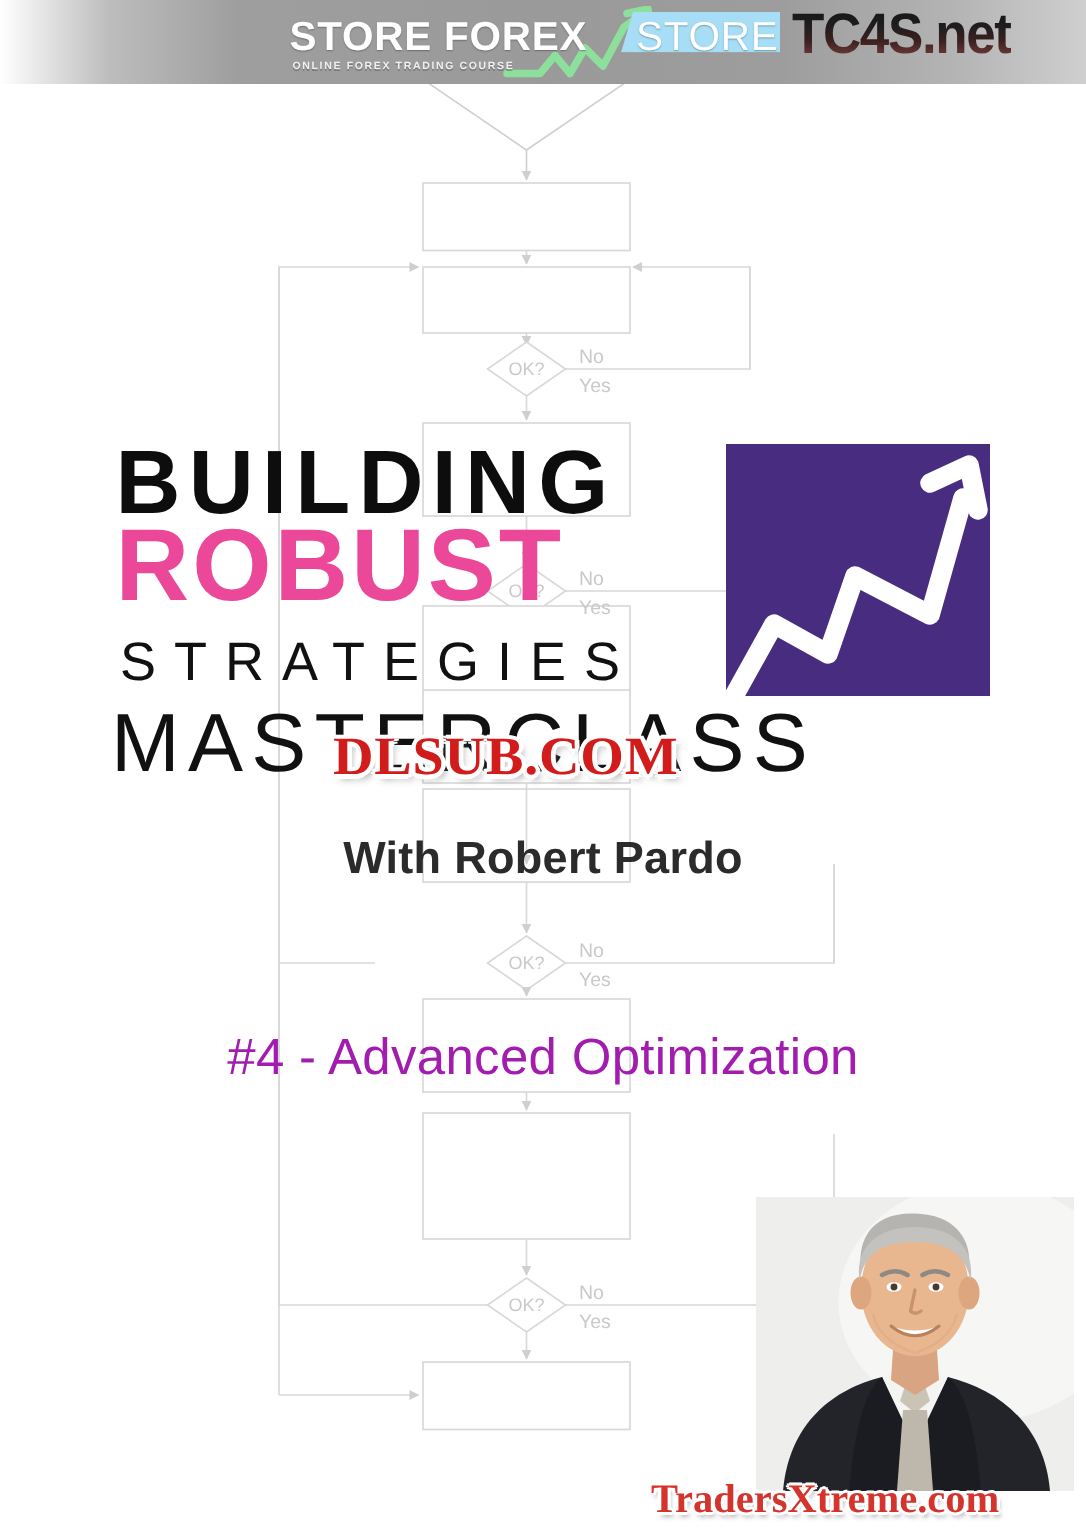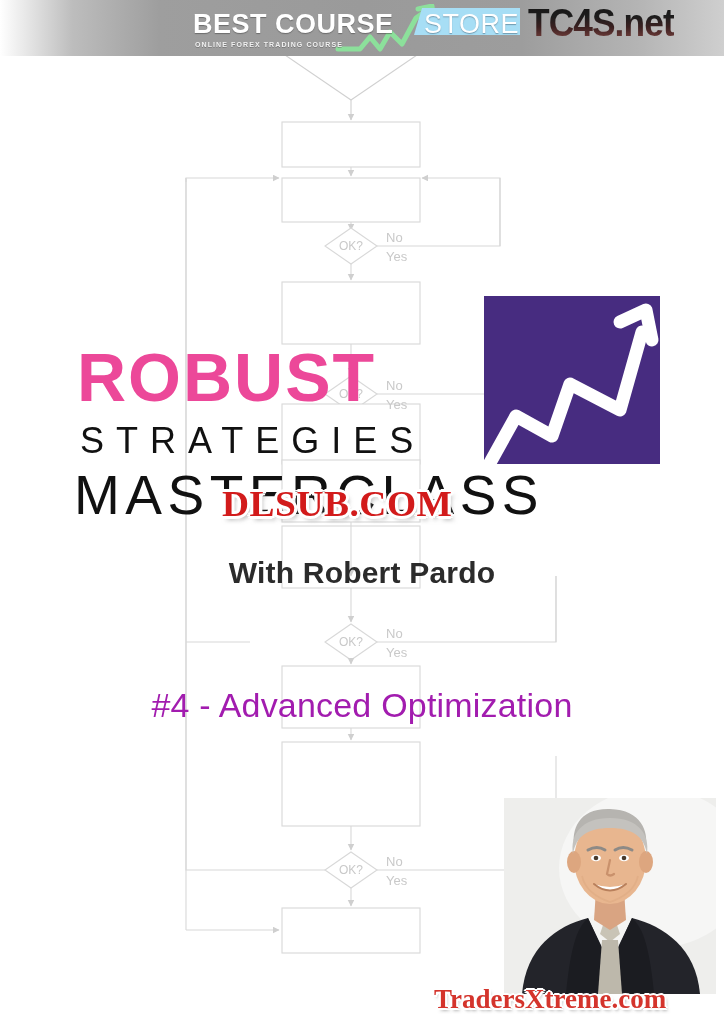--- a/index.html
+++ b/index.html
@@ -231,20 +231,21 @@
   <div id="title-block">
 
     <div id="logo-mark">
       <div id="logo-square"></div>
       <svg id="logo-arrow" viewBox="0 0 200 190" xmlns="http://www.w3.org/2000/svg">
         <path d="M12,182 L42,128 L78,148 L96,96 L146,122 L168,44" fill="none" stroke="#ffffff" stroke-width="13" stroke-linejoin="round" stroke-linecap="round"></path>
         <path d="M146,34 L172,22 L178,52" fill="none" stroke="#ffffff" stroke-width="13" stroke-linejoin="round" stroke-linecap="round"></path>
       </svg>
     </div>
 
+    <div class="tl-building">BUILDING</div>
     <div class="tl-robust">ROBUST</div>
     <div class="tl-strategies">STRATEGIES</div>
     <div class="tl-masterclass">MASTERCLASS</div>
 
     <div id="watermark-dlsub">DLSUB.COM</div>
 
     <div class="presenter-line">With Robert Pardo</div>
     <div class="episode-line">#4 - Advanced Optimization</div>
   </div>
 
@@ -296,20 +297,20 @@
 
   <div id="header-banner">
     <div id="header-inner">
       <svg id="hdr-chart-icon" viewBox="0 0 118 50" xmlns="http://www.w3.org/2000/svg">
         <path d="M8,45 L30,45 L40,33 L50,45 L60,28 L72,40 L86,14 L100,4" fill="none" stroke="#8ce09b" stroke-width="5" stroke-linejoin="round" stroke-linecap="round"></path>
         <path d="M88,5 L102,2 L104,17" fill="none" stroke="#8ce09b" stroke-width="5" stroke-linejoin="round" stroke-linecap="round"></path>
       </svg>
 
       <div class="hdr-store-box"></div>
 
-      <div class="hdr-bfs">BEST COURSE</div>
+      <div class="hdr-bfs">STORE FOREX</div>
       <div class="hdr-store-txt">STORE</div>
       <div class="hdr-tagline">ONLINE FOREX TRADING COURSE</div>
       <div class="hdr-tc4s">TC4S.net</div>
     </div>
   </div>
 
 </div>
 
 </body></html>

